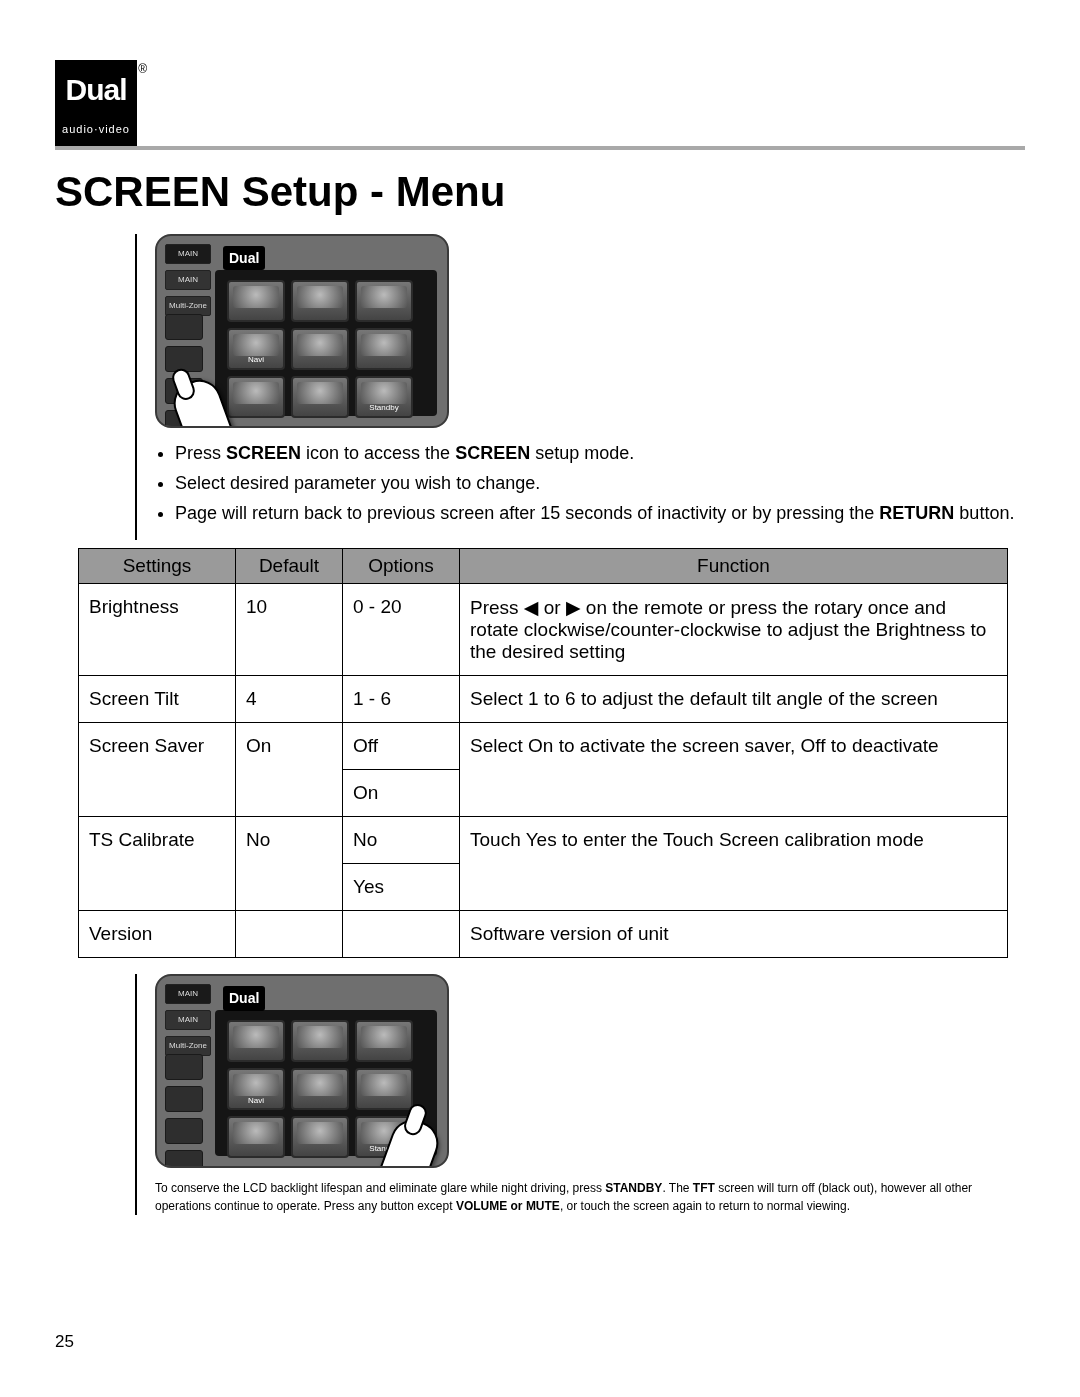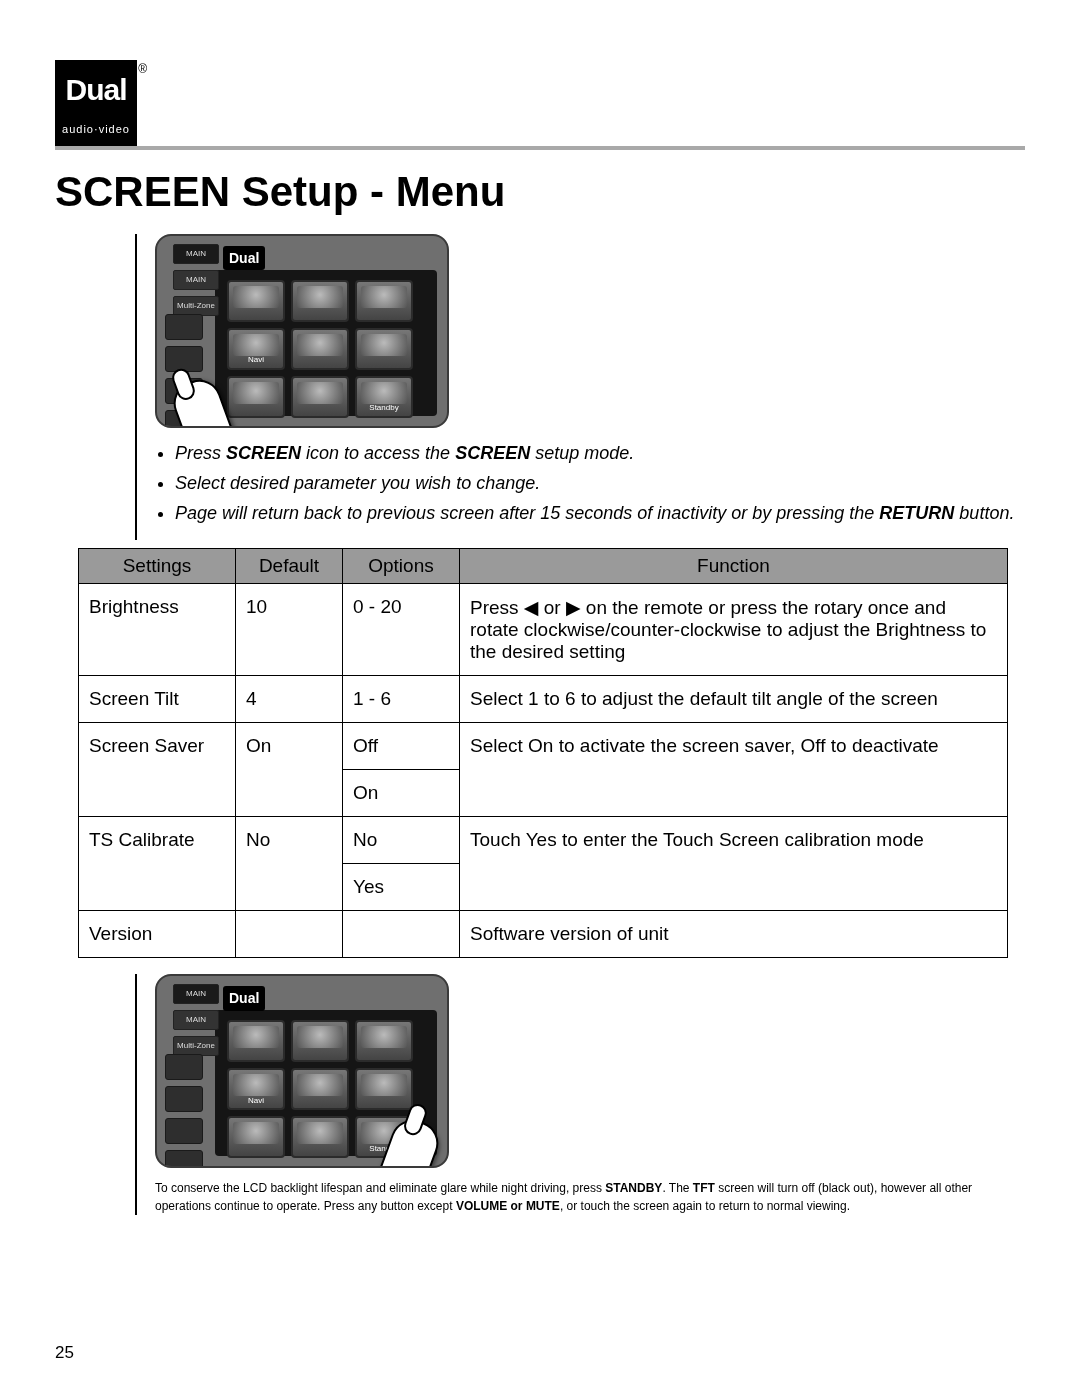--- a/index.html
+++ b/index.html
@@ -109,21 +109,21 @@
     left:66px; top:10px;
     color:#fff;
     font-weight:900;
     font-size:14px;
     background:#000;
     padding:2px 6px;
     border-radius:3px;
     z-index:3;
   }
   .side-tabs{
-    position:absolute; left:16px; top:8px;
+    position:absolute; left:8px; top:8px;
     display:flex; flex-direction:column; gap:6px;
     z-index:3;
   }
   .side-tab{
     width:44px; height:18px;
     background:#333; color:#ddd;
     font-size:8px;
     display:flex; align-items:center; justify-content:center;
     border-radius:2px;
     border:1px solid #222;
@@ -182,21 +182,21 @@
     left:6px; top:-18px;
     width:14px; height:28px;
     background:#fff;
     border:2px solid #000;
     border-radius:10px;
   }
   .finger.f1{ left:20px; bottom:-18px; }
   .finger.f2{ right:12px; bottom:-18px; transform:rotate(20deg);}
 
   ul.bullets{ margin:6px 0 14px 0; padding-left:20px;}
-  ul.bullets li{ margin-bottom:4px;font-style:italic;}
+  ul.bullets li{ margin-bottom:4px;}
   .matrix-caption{ margin-top:6px; margin-bottom:8px; font-size:18px;}
 
   
   table.matrix{
     width: calc(100% - 40px);
     margin-left:23px;
     border-collapse: collapse;
     font-size:19px;
     margin-top: 8px;
     margin-bottom: 16px;
@@ -213,21 +213,21 @@
     border:1px solid #000;
     padding:12px 10px;
     vertical-align: top;
   }
   .col-settings{width:140px;}
   .col-default{width:90px;}
   .col-options{width:100px;}
 
   .page-num{
     position:absolute;
-    left:55px; bottom:34px;
+    left:55px; bottom:45px;
     font-size:17px;
   }
 
   .std-text{ font-size:12px; line-height:1.45;}
 </style>
 </head>
 <body>
 
 <div class="page">
 

